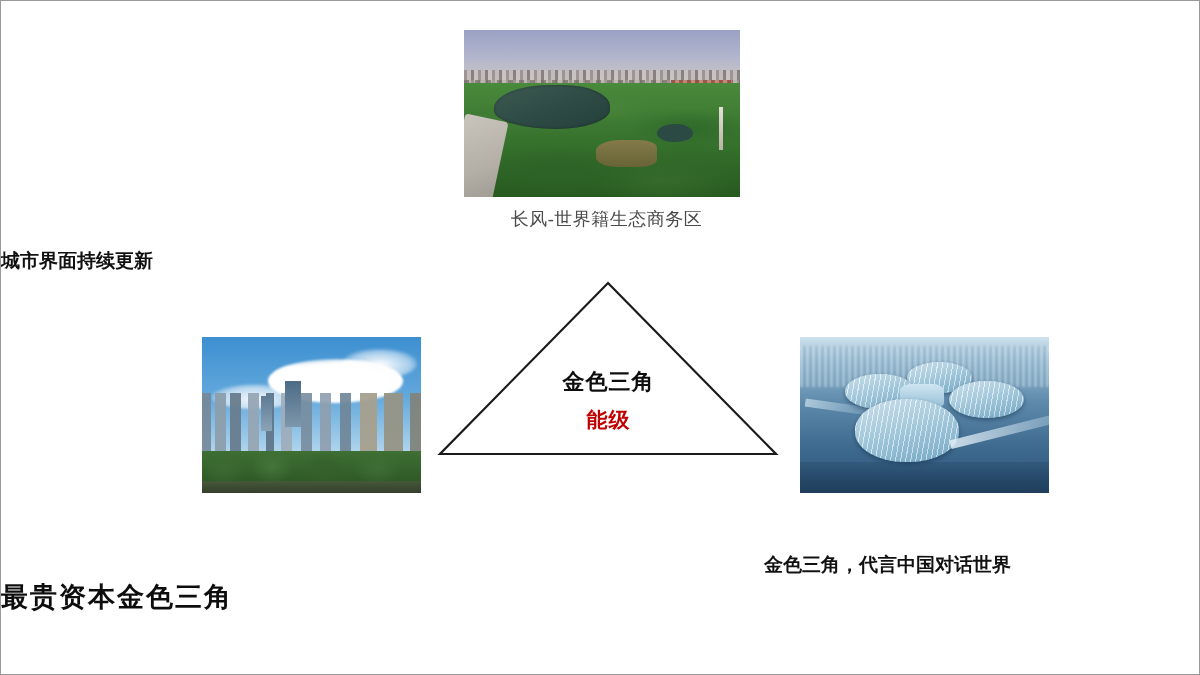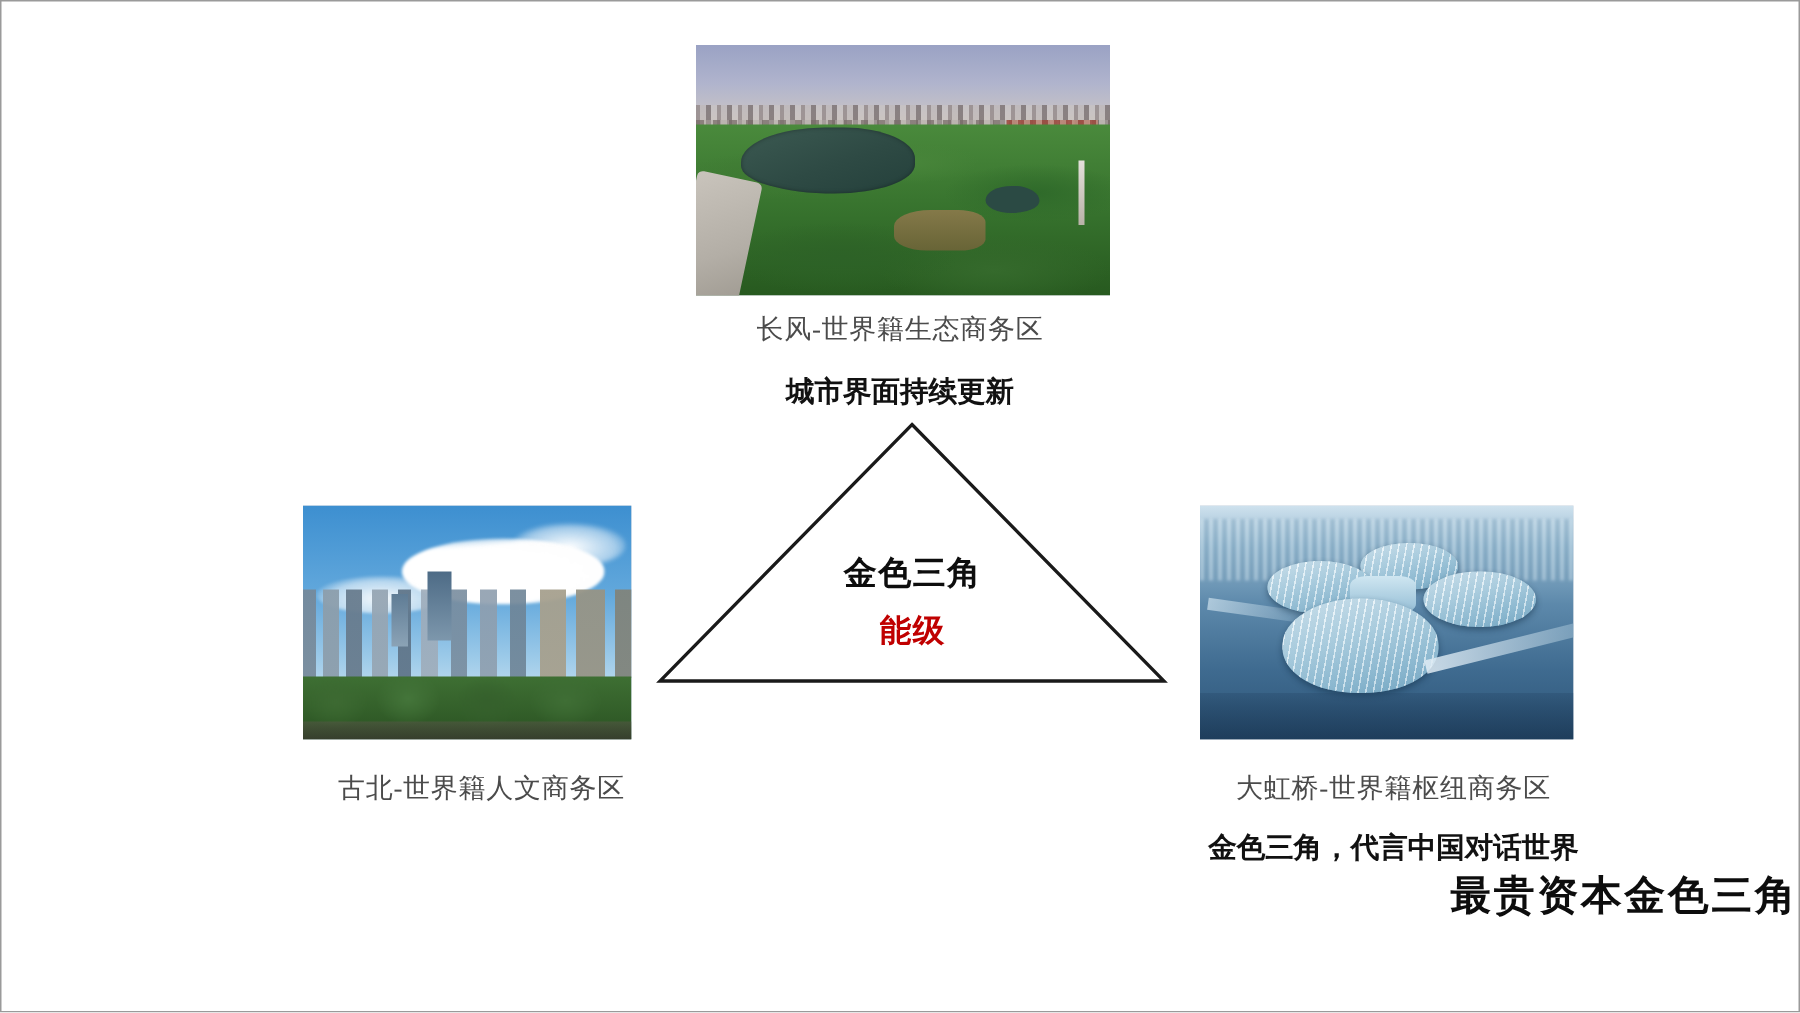--- a/index.html
+++ b/index.html
@@ -213,24 +213,24 @@
 
   
   .caption {
     position: absolute;
     text-align: center;
     font-family: "Liberation Serif", "DejaVu Serif", serif;
     font-size: 18px;
     color: #4b4b4b;
     letter-spacing: .5px;
     white-space: nowrap;
+    margin-left: 13px;
   }
   .subcaption {
     position: absolute;
-    text-align: center;
     font-family: "Liberation Sans", "DejaVu Sans", sans-serif;
     font-size: 19px;
     font-weight: bold;
     color: #111111;
     white-space: nowrap;
   }
 
   #caption-top      { left: 0; right: 0; top: 206px; }
   #subcaption-top   { left: 0; right: 0; top: 247px; }
 
@@ -258,21 +258,21 @@
     white-space: nowrap;
   }
   #tri-title { top: 96px; font-size: 22px; color: #0d0d0d; letter-spacing: 1px; }
   #tri-sub   { top: 135px; font-size: 21px; letter-spacing: 1px; }
 
   
   #headline {
     position: absolute;
     left: 0; right: 0;
     top: 578px;
-    text-align: right;
+    text-align: left;
     font-family: "Liberation Sans", "DejaVu Sans", sans-serif;
     font-size: 27px;
     font-weight: bold;
     color: #0d0d0d;
     letter-spacing: 2px;
   }
 </style>
 </head>
 <body>
 
@@ -311,21 +311,20 @@
       <div class="layer cloud1"></div>
       <div class="layer cloud2"></div>
       <div class="layer towers"></div>
       <div class="layer spire"></div>
       <div class="layer spire2"></div>
       <div class="layer trees"></div>
       <div class="layer ground"></div>
     </div>
   </div>
 
-  <div class="caption" id="caption-left">古北-世界籍人文商务区</div>
 
   <div class="photo" id="photo-right">
     <div class="scene">
       <div class="layer sky"></div>
       <div class="layer cityhaze"></div>
       <div class="layer roadway2"></div>
       <div class="layer lobe lobe-n">
         <div class="ribs"></div>
       </div>
       <div class="layer lobe lobe-w">
@@ -336,18 +335,17 @@
       </div>
       <div class="layer core"></div>
       <div class="layer lobe lobe-s">
         <div class="ribs"></div>
       </div>
       <div class="layer roadway"></div>
       <div class="layer ground"></div>
     </div>
   </div>
 
-  <div class="caption" id="caption-right">大虹桥-世界籍枢纽商务区</div>
   <div class="subcaption" id="subcaption-right">金色三角，代言中国对话世界</div>
 
   <div id="headline">最贵资本金色三角</div>
 
 </div>
 
 </body></html>

